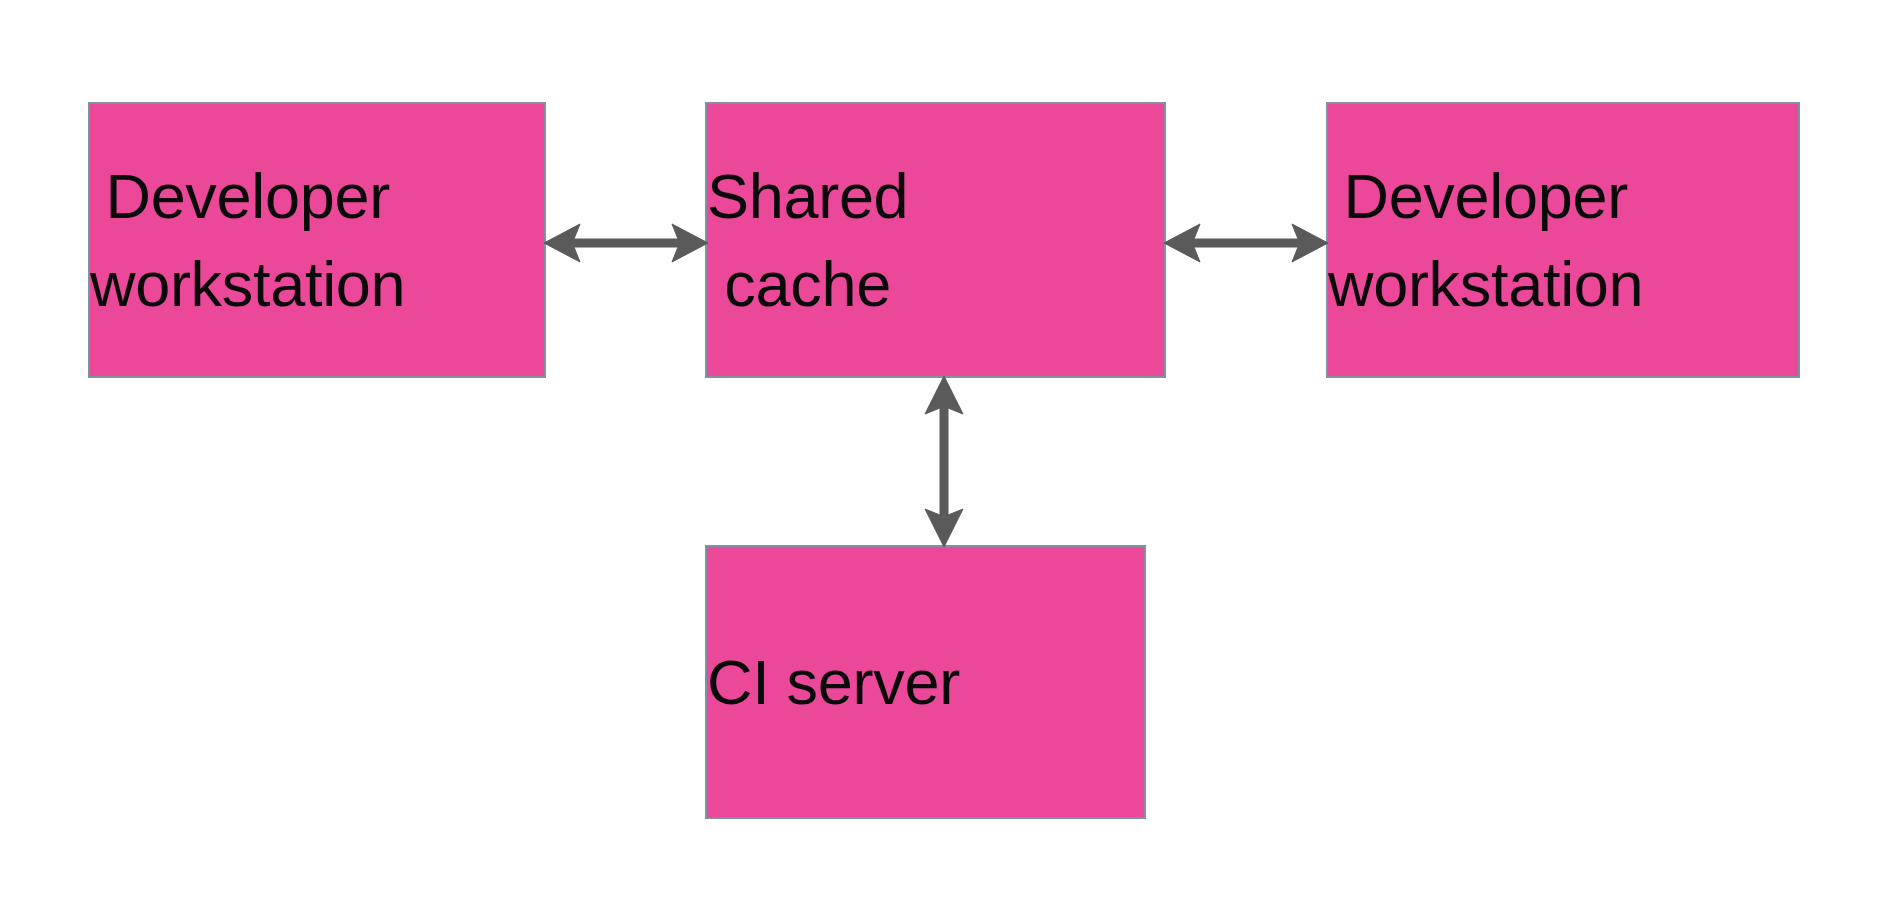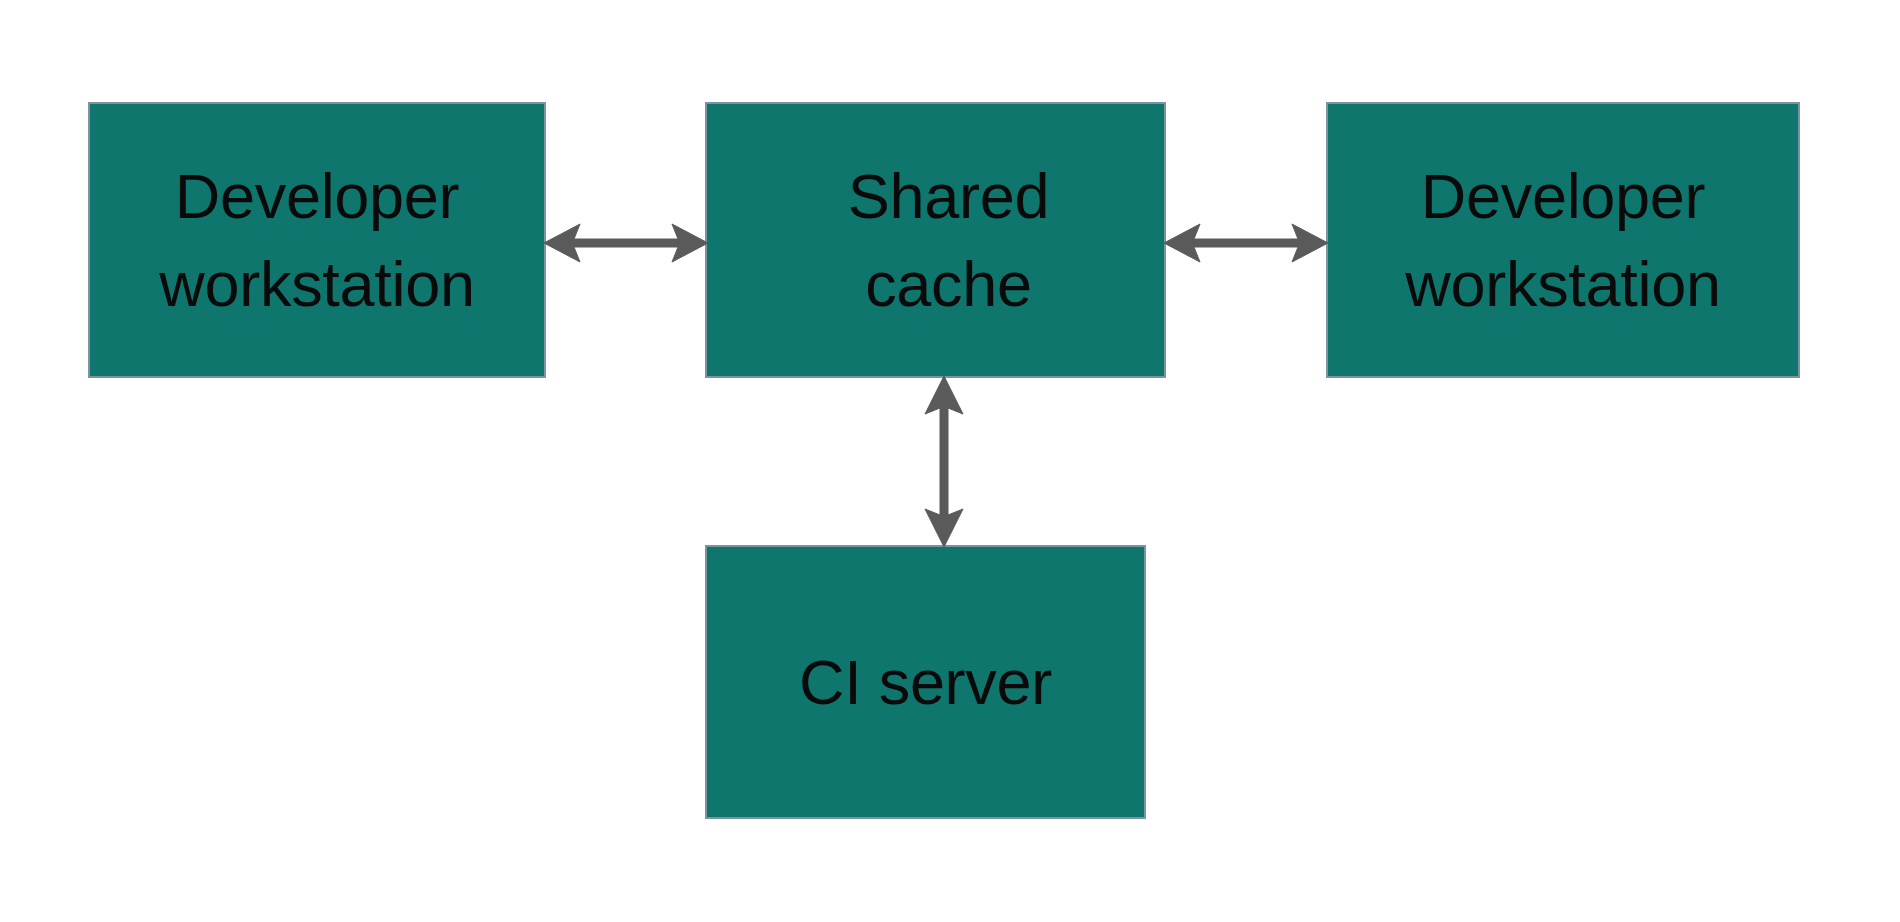--- a/index.html
+++ b/index.html
@@ -13,38 +13,38 @@
   #canvas {
     position: relative;
     width: 1900px;
     height: 922px;
     background: #ffffff;
     overflow: hidden;
   }
   .node {
     position: absolute;
     box-sizing: border-box;
-    background: #0f766e;
+    background: #ec4899;
     border: 2px solid #7c94a1;
     display: flex;
     align-items: center;
-    justify-content: center;
+    justify-content: flex-start;
     text-align: center;
   }
   .node-label {
     font-family: "Liberation Sans", sans-serif;
     font-size: 63px;
     line-height: 88px;
     color: #0a0a0a;
     font-weight: 400;
     letter-spacing: -0.3px;
     white-space: pre-line;
   }
   #node-dev-left  { left: 88px;   top: 102px; width: 458px; height: 276px; }
-  #node-cache     { left: 705px;  top: 102px; width: 461px; height: 276px; padding-left: 26px; }
+  #node-cache     { left: 705px;  top: 102px; width: 461px; height: 276px; }
   #node-dev-right { left: 1326px; top: 102px; width: 474px; height: 276px; }
   #node-ci        { left: 705px;  top: 545px; width: 441px; height: 274px; }
 
   .edge {
     position: absolute;
     overflow: visible;
   }
   #edge-left-cache  { left: 544px; top: 212px; width: 164px; height: 62px; }
   #edge-cache-right { left: 1164px; top: 212px; width: 164px; height: 62px; }
   #edge-cache-ci    { left: 913px; top: 376px; width: 62px; height: 171px; }

